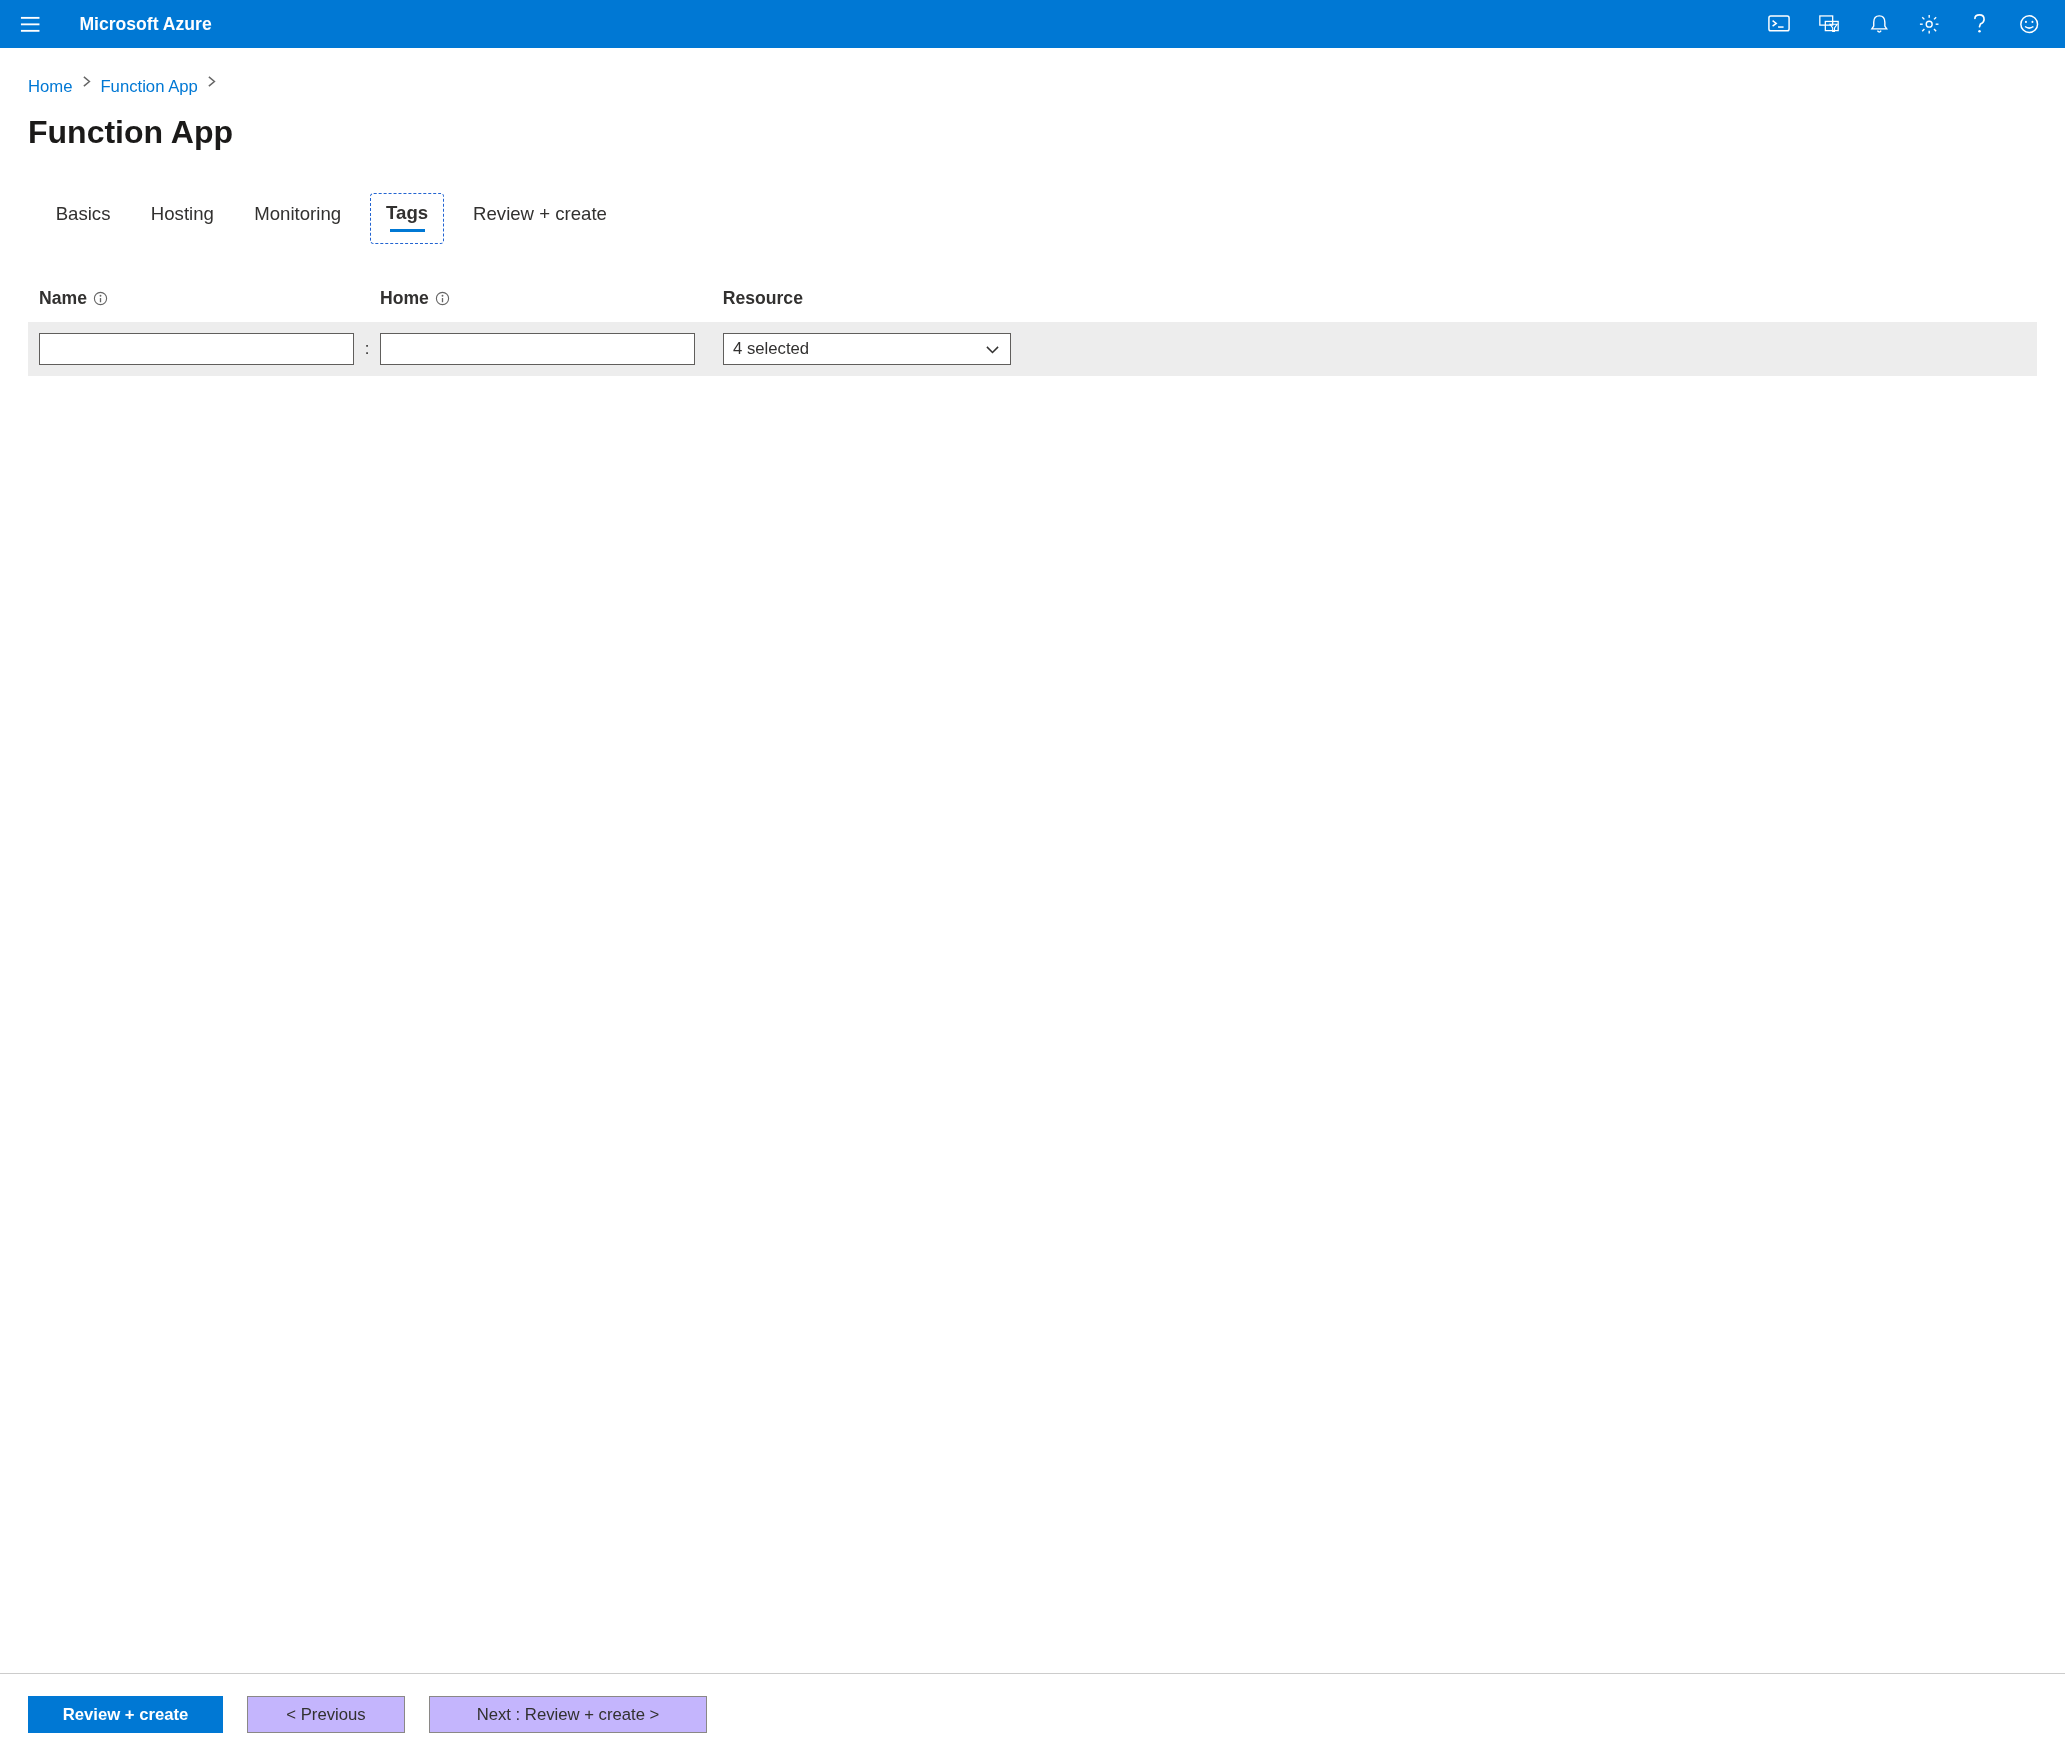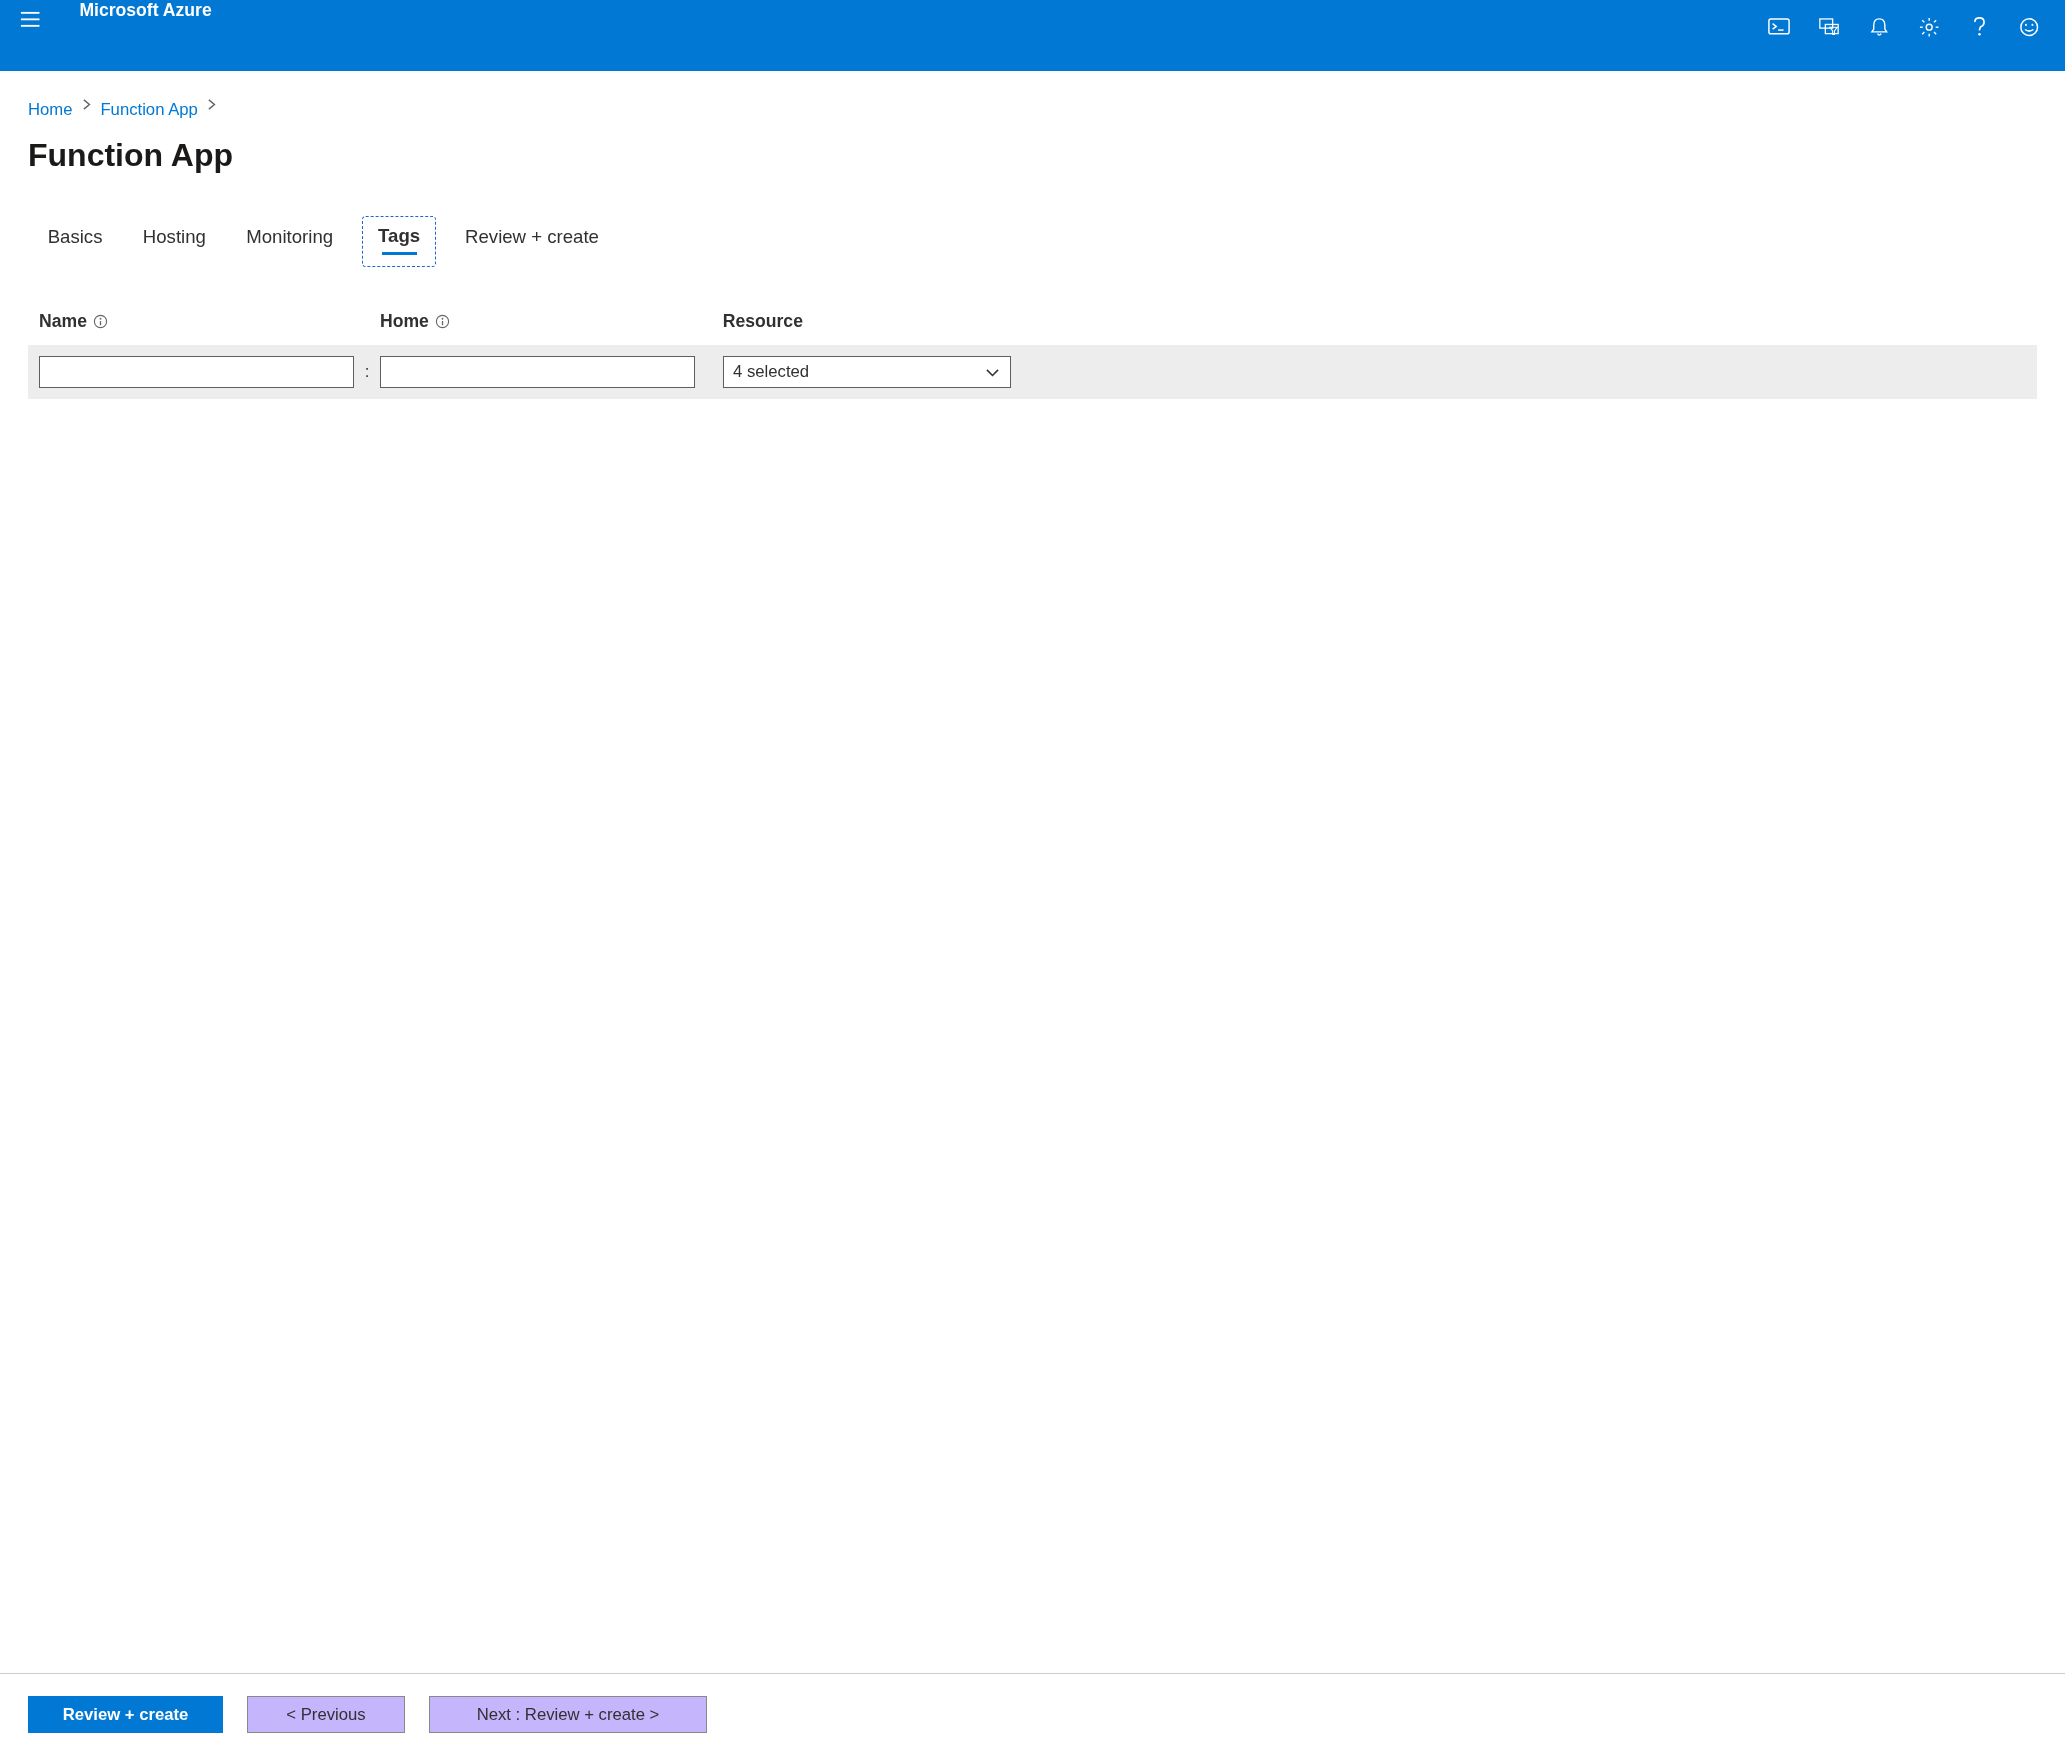--- a/index.html
+++ b/index.html
@@ -11,23 +11,23 @@
     background: #fff;
     display: flex; flex-direction: column;
     min-height: 100vh;
   }
 
   
   .topbar {
     background: #0078d4;
     color: #fff;
     display: flex;
-    align-items: flex-start;
-    height: 71px;
-    padding: 0 11px;
+    align-items: center;
+    height: 48px;
+    padding: 16px 11px;
     gap: 7.4px;
   }
   .hamburger-btn {
     width: 39px; height: 39px;
     display: flex; align-items: center; justify-content: center;
     cursor: pointer;
   }
   .brand {
     font-size: 17.6px;
     font-weight: 600;
@@ -86,21 +86,21 @@
     margin: 16.7px 0 46px 0;
     color: #1b1a19;
   }
 
   
   .tabs {
     display: flex;
     gap: 33px;
     font-size: 18.6px;
     color: #323130;
-    margin-left: 16px;
+    margin-left: 24px;
   }
   .tab { cursor: pointer; padding: 5.6px 3.7px; position: relative; }
   .tab.active { font-weight: 700; }
   .tab.active::after {
     content: "";
     display: block;
     height: 2.8px;
     background: #0078d4;
     margin-top: 5.6px;
     width: 35px;

